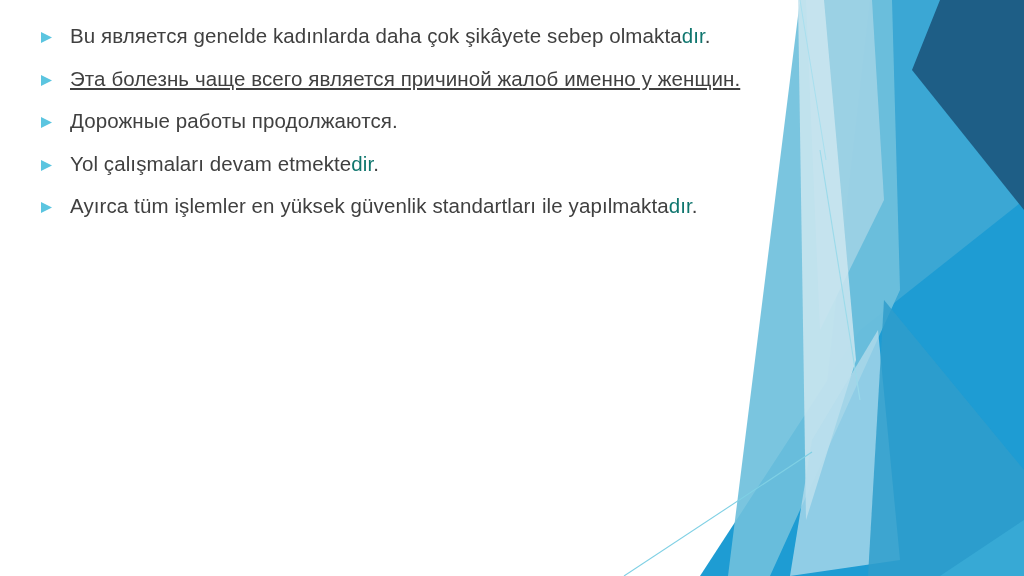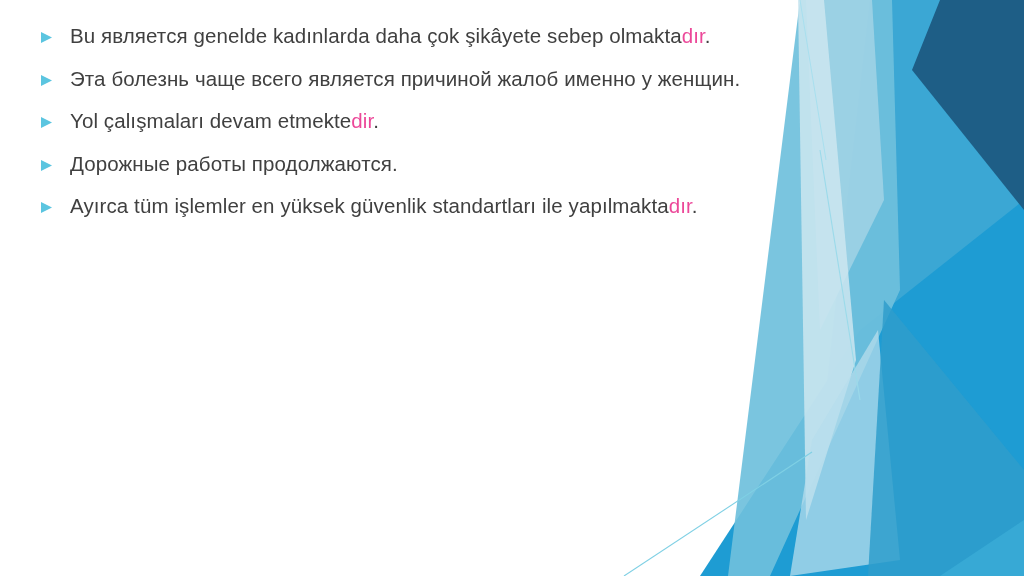--- a/index.html
+++ b/index.html
@@ -57,23 +57,24 @@
     color: #404040;
     font-size: 20.5px;
     line-height: 28.5px;
     letter-spacing: 0.1px;
     white-space: pre-wrap;
   }
 
   .bullet-text.justify {
     text-align: justify;
     text-align-last: left;
+    text-decoration: underline;
   }
 
-  .suffix { color: #ec4899; }
+  .suffix { color: #0f766e; }
 </style>
 </head>
 <body>
 
 <div id="slide">
 
   <svg id="decor" viewBox="0 0 1024 576" preserveAspectRatio="none">
 
     <polygon points="921,0 1024,0 1024,300 905,120" fill="#215F83"></polygon>
 
@@ -126,30 +127,30 @@
     </div>
 
 
 
     <div class="bullet-row">
       <span class="bullet-marker">
         <svg width="13" height="13" viewBox="0 0 13 13">
             <polygon points="1,1 12,6.5 1,12" fill="#5BC5E0"></polygon>
           </svg>
       </span>
-      <div class="bullet-text"><span>Yol çalışmaları devam etmekte</span><span class="suffix">dir</span><span>.</span></div>
+      <div class="bullet-text"><span>Дорожные работы продолжаются.</span><span class="suffix"></span><span></span></div>
     </div>
 
     <div class="bullet-row">
       <span class="bullet-marker">
         <svg width="13" height="13" viewBox="0 0 13 13">
             <polygon points="1,1 12,6.5 1,12" fill="#5BC5E0"></polygon>
           </svg>
       </span>
-      <div class="bullet-text"><span>Дорожные работы продолжаются.</span><span class="suffix"></span><span></span></div>
+      <div class="bullet-text"><span>Yol çalışmaları devam etmekte</span><span class="suffix">dir</span><span>.</span></div>
     </div>
 
 
     <div class="bullet-row">
       <span class="bullet-marker">
         <svg width="13" height="13" viewBox="0 0 13 13">
             <polygon points="1,1 12,6.5 1,12" fill="#5BC5E0"></polygon>
           </svg>
       </span>
       <div class="bullet-text"><span>Ayırca tüm işlemler en yüksek güvenlik standartları ile yapılmakta</span><span class="suffix">dır</span><span>.</span></div>

